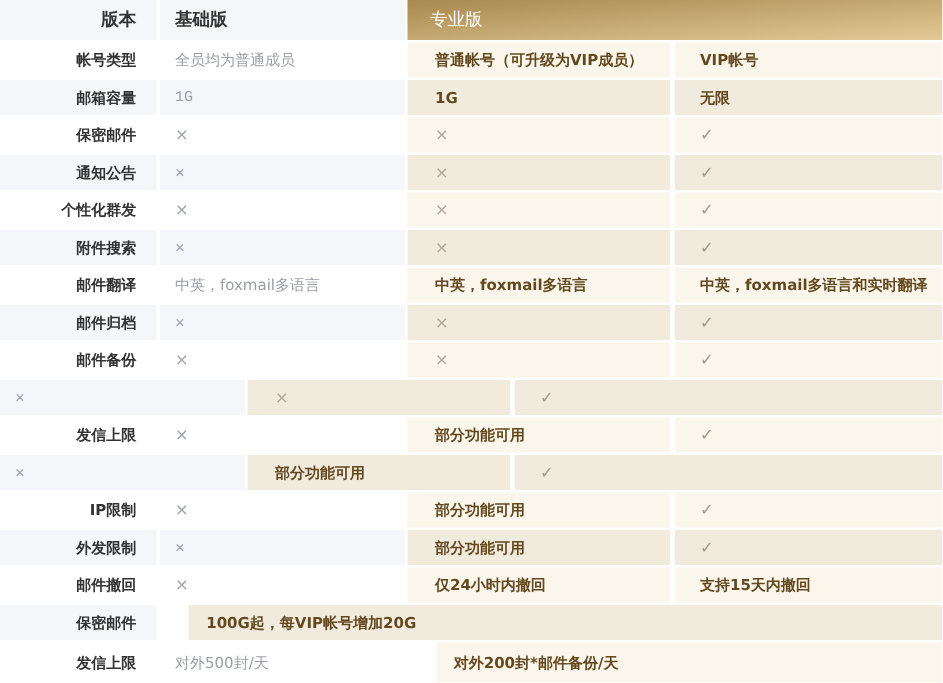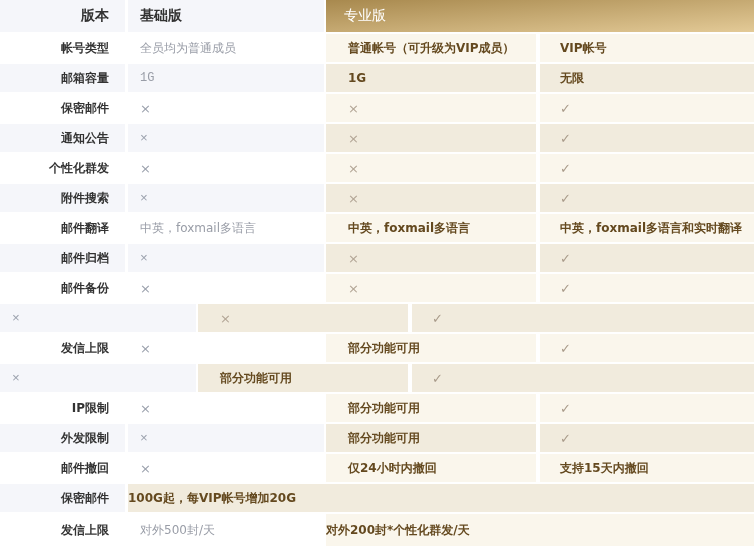--- a/index.html
+++ b/index.html
@@ -16,21 +16,21 @@
   .table{display:flex;flex-direction:column;width:754px;height:546px;}
   .row{display:flex;height:28px;margin-bottom:2px;flex:0 0 auto;}
   .row:last-child{flex:1 1 auto;margin-bottom:0;}
   .row.header{height:32px;}
   .cell{display:flex;align-items:center;font-size:12px;box-sizing:border-box;overflow:hidden;white-space:nowrap;}
   .c-label{width:125px;margin-right:3px;justify-content:flex-end;padding-right:16px;
            font-weight:bold;color:var(--label-text);}
   .c-basic{width:196px;margin-right:2px;padding-left:12px;color:var(--basic-text);}
   .c-proA{width:210px;margin-right:4px;padding-left:22px;}
   .c-proB{flex:1;padding-left:20px;}
-  .c-proSpan{flex:1;}
+  .c-proSpan{flex:1;padding-left:14px;margin-left:23px;}
   .pro{color:var(--pro-text);font-weight:bold;}
   
   .row.light .c-label,.row.light .c-basic{background:#ffffff;}
   .row.light .c-proA,.row.light .c-proB,.row.light .c-proSpan{background:var(--cream-light);}
   .row.dark .c-label,.row.dark .c-basic{background:var(--gray-row);font-family:Liberation Mono, monospace;}
   .row.dark .c-proA,.row.dark .c-proB,.row.dark .c-proSpan{background:var(--cream-dark);}
   
   .row.header .c-label,.row.header .c-basic{background:var(--gray-row);font-size:14px;font-weight:bold;color:var(--label-text);}
   .c-pro-header{flex:1;padding-left:18px;font-size:14px;font-weight:normal;color:var(--pro-header-text);
                 background:linear-gradient(to bottom right,var(--gold-a),var(--gold-b));}
@@ -137,15 +137,15 @@
       <div class="cell c-proA pro">仅24小时内撤回</div>
       <div class="cell c-proB pro">支持15天内撤回</div>
     </div>
     <div class="row dark">
       <div class="cell c-label">保密邮件</div>
       <div class="cell c-proSpan pro">100G起，每VIP帐号增加20G</div>
     </div>
     <div class="row light">
       <div class="cell c-label">发信上限</div>
       <div class="cell c-basic">对外500封/天</div>
-      <div class="cell c-proSpan pro">对外200封*个性化群发/天</div>
+      <div class="cell c-proSpan pro">对外200封*邮件备份/天</div>
     </div>
   </div>
 
 </body></html>

